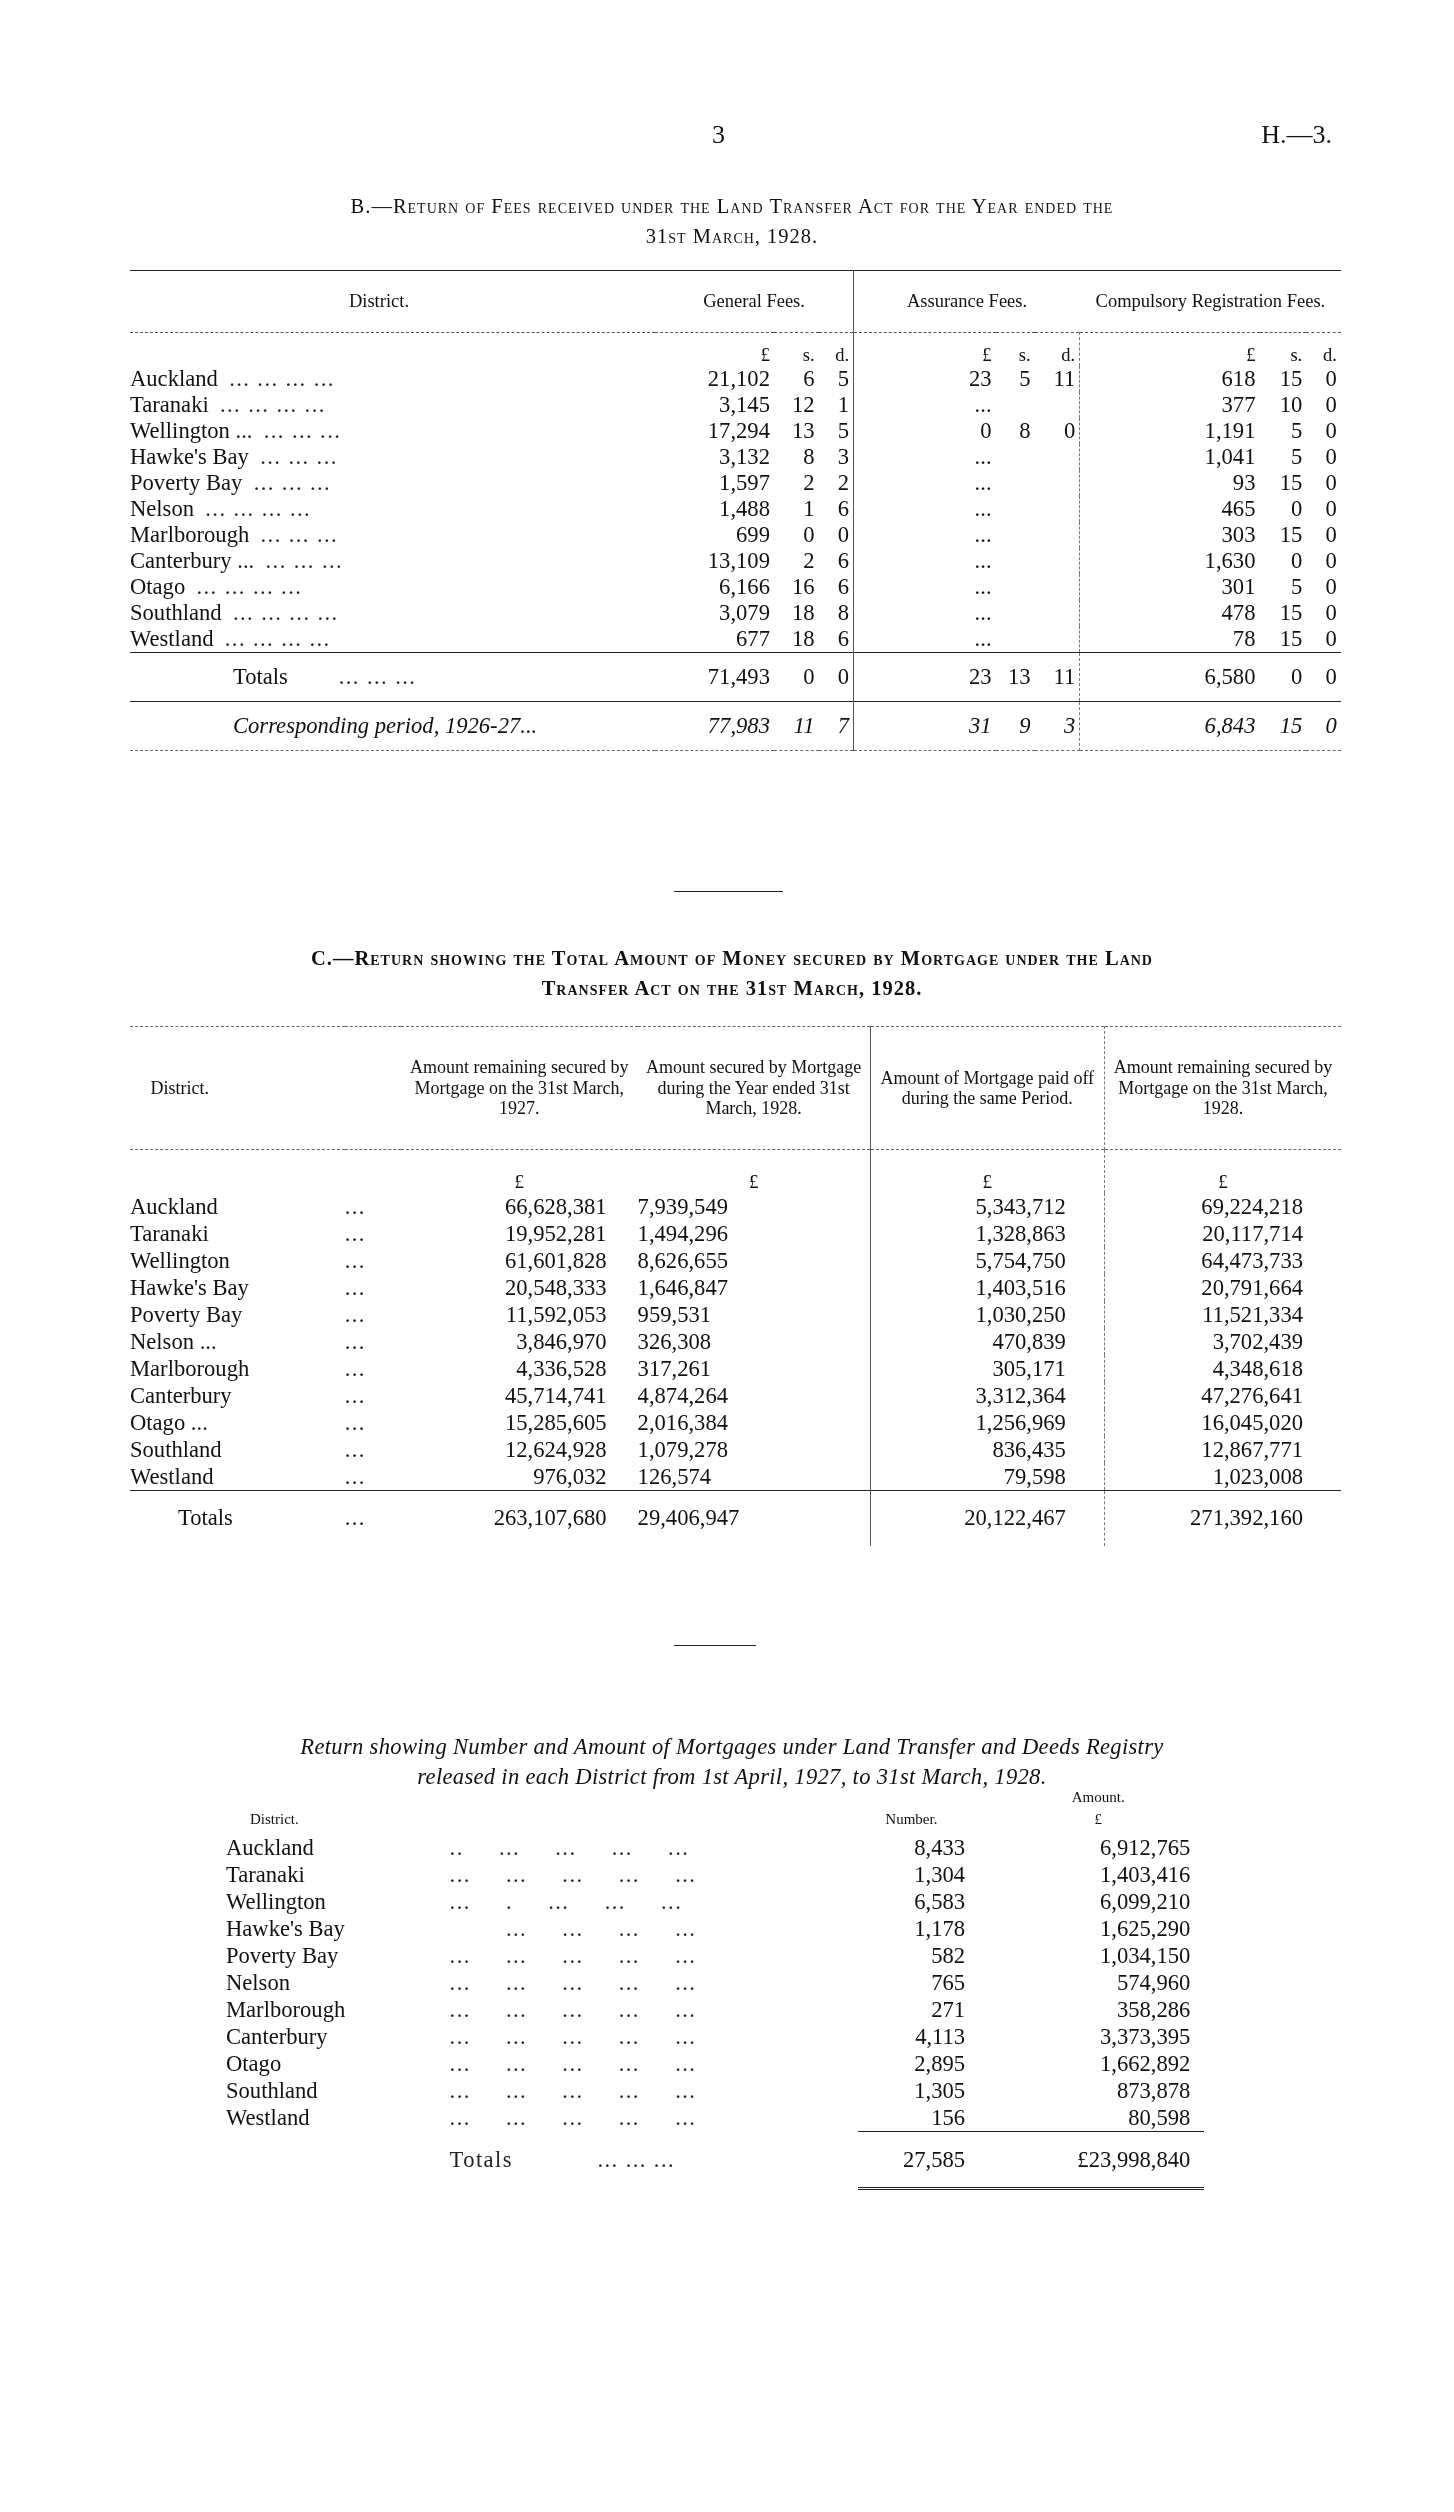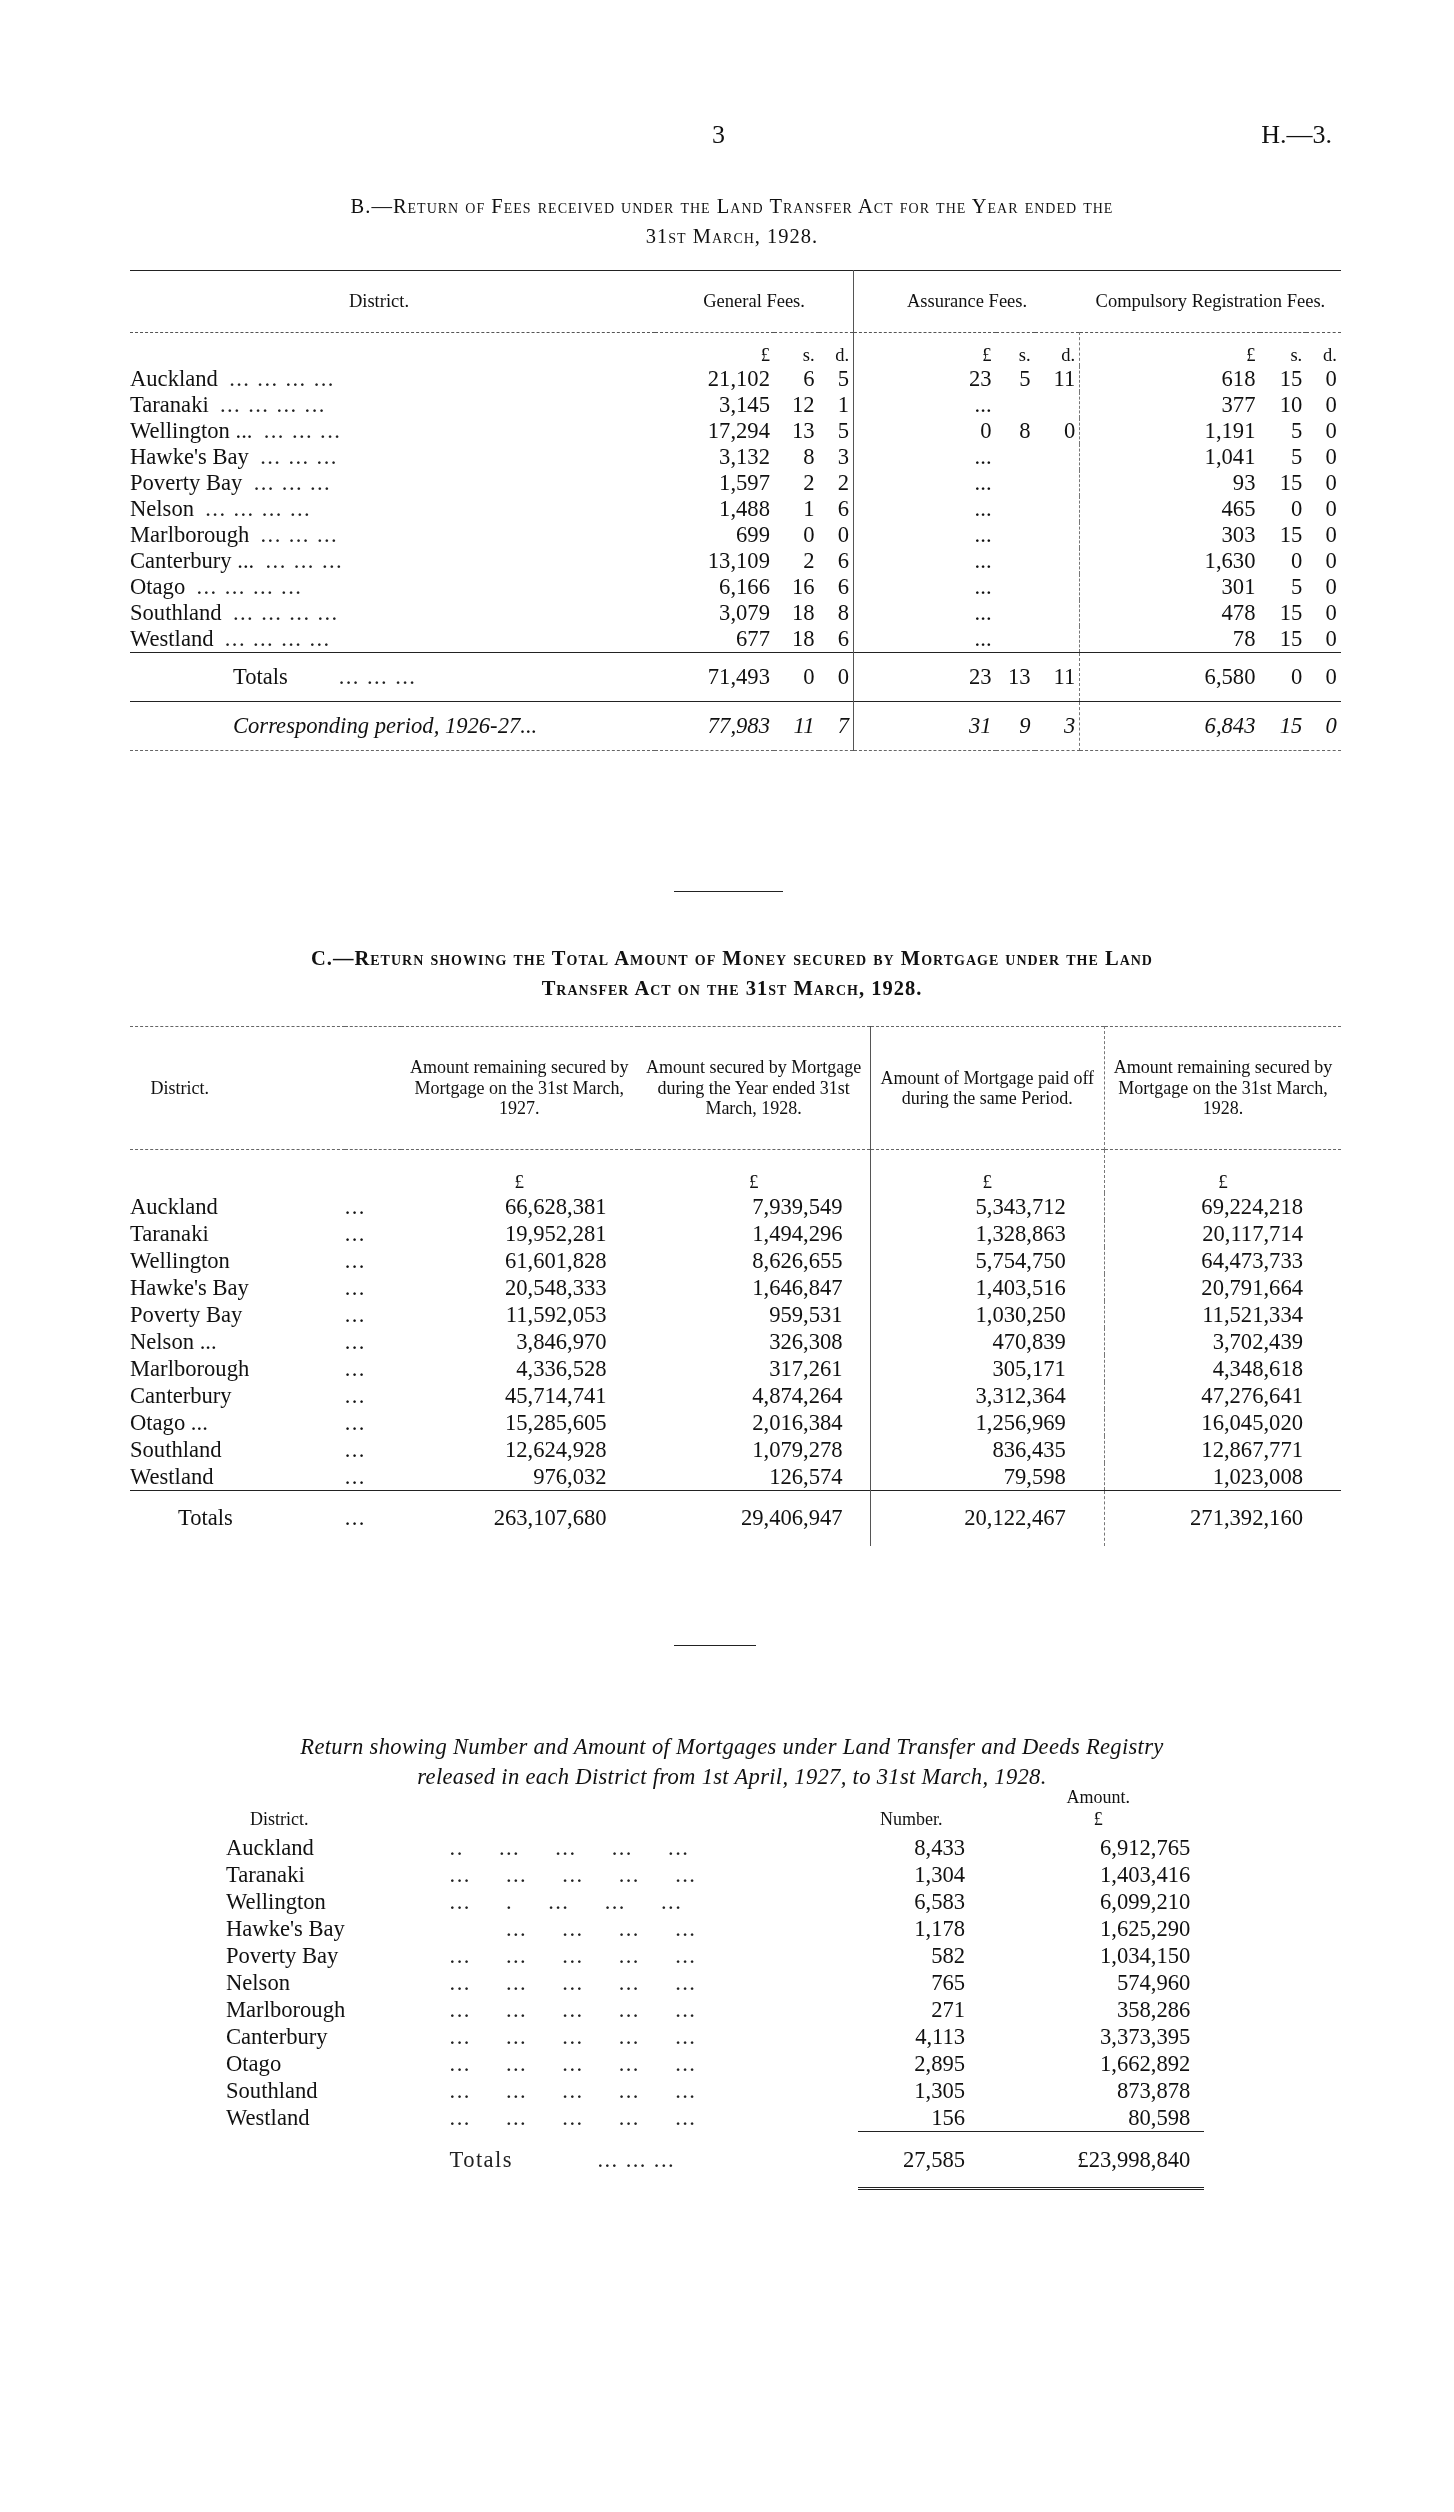--- a/index.html
+++ b/index.html
@@ -47,28 +47,28 @@
 
   
   #tableC { left: 130px; top: 1026px; width: 1211px; font-size: 22.6px; }
   #tableC th { font-size: 18px; line-height: 20.5px; padding: 9.6px 4.1px; vertical-align: middle; }
   #tableC .hdr-row { border-top: 1.4px dashed #666; border-bottom: 1.4px dashed #666; height: 123px; }
   #tableC .unit-row td { font-size: 19px; text-align: center; padding-top: 20.5px; }
   #tableC .data-row td { height: 27px; line-height: 27px; }
   #tableC .dist { width: 198px; text-align: left; }
   #tableC .dots { width: 68px; text-align: left; letter-spacing: 1.4px; }
   #tableC .c1 { width: 236px; text-align: right; padding-right: 31px; }
-  #tableC .c2 { width: 239px; text-align: right; padding-right: 27px; }
+  #tableC .c2 { width: 239px; padding-right: 27px; }
   #tableC .c3 { width: 226px; text-align: right; padding-right: 38px; border-left: 0.7px solid #555; }
   #tableC .c4 { width: 226px; text-align: right; padding-right: 38px; border-left: 0.7px dashed #777; }
   #tableC .total-row td { border-top: 1.4px solid #222; height: 55px; }
 
   
   #tableD { left: 226px; top: 1786px; width: 978px; font-size: 22.6px; }
-  #tableD th { font-size: 18px; line-height: 22px; vertical-align: bottom; padding-bottom: 4.1px; }
+  #tableD th { font-size: 15px; line-height: 22px; vertical-align: bottom; padding-bottom: 4.1px; }
   #tableD .data-row td { height: 27px; line-height: 27px; }
   #tableD .dist { width: 219px; text-align: left; }
   #tableD .dots { width: 438px; text-align: left; letter-spacing: 1.4px; color: #222; }
   #tableD .num { width: 116px; text-align: right; }
   #tableD .amt { width: 205px; text-align: right; padding-right: 13.7px; }
   #tableD .total-row td { height: 55px; }
   #tableD .total-row .num, #tableD .total-row .amt { border-top: 1.4px solid #222; border-bottom: 3.4px double #222; }
 </style>
 </head>
 <body>

